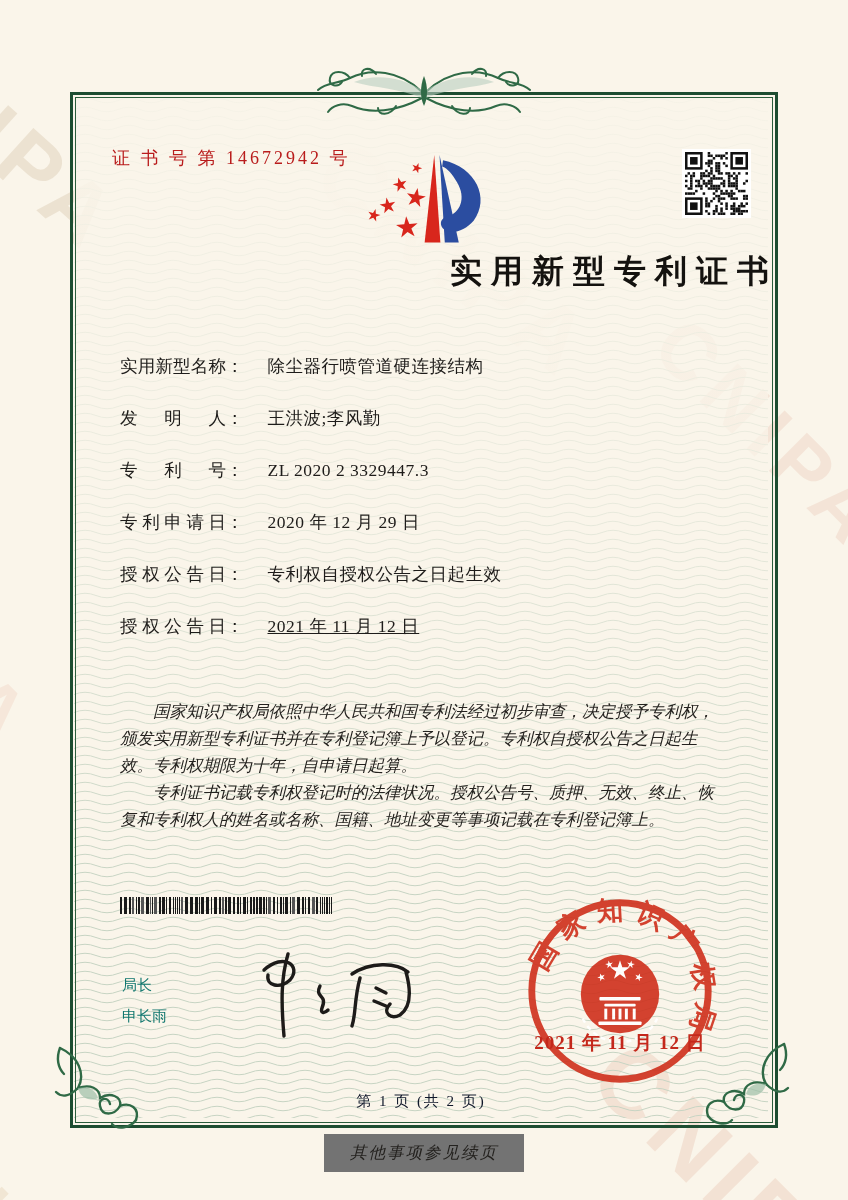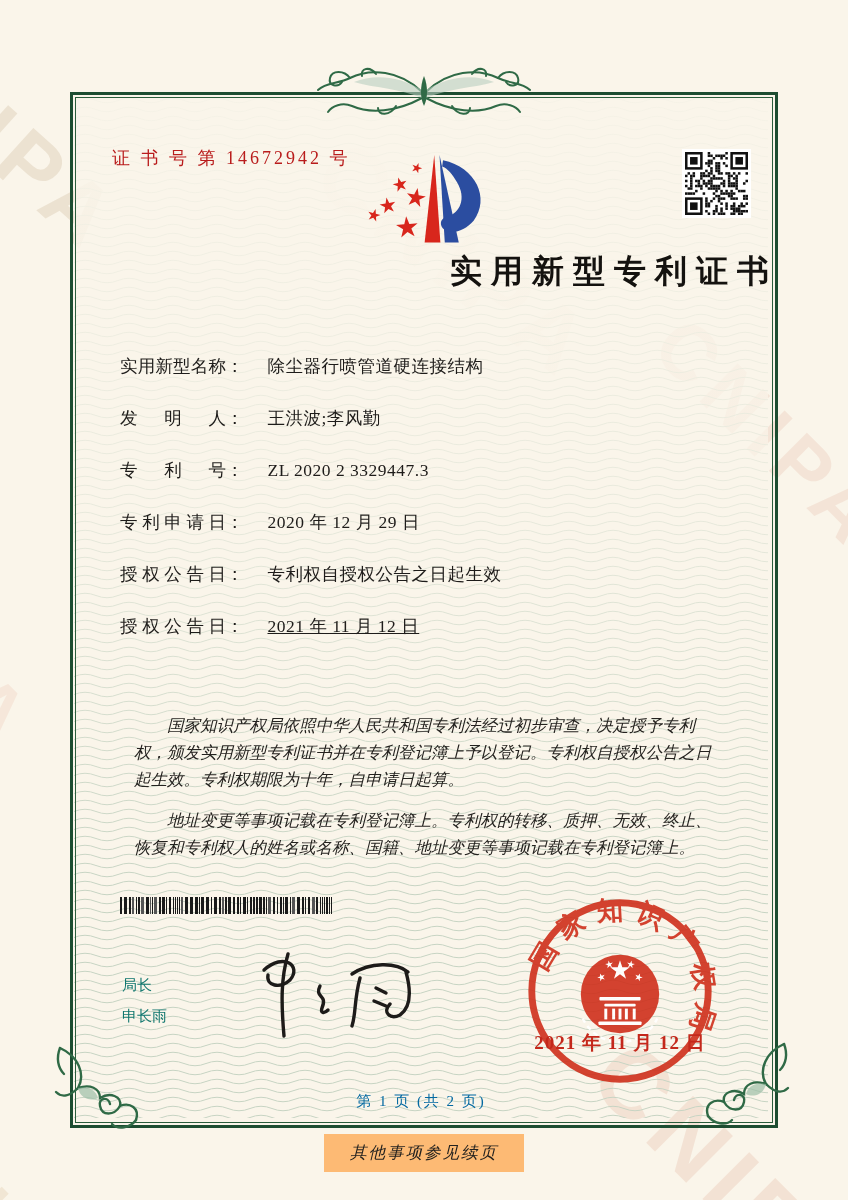--- a/index.html
+++ b/index.html
@@ -41,34 +41,34 @@
   .fields{position:absolute;left:120px;top:354px;width:600px;font-size:17.5px;}
   .frow{height:52px;white-space:nowrap;}
   .flabel{display:inline-block;width:106px;text-align:justify;text-align-last:justify;}
   .fcolon{display:inline-block;margin-right:8px;}
   .fvalue{letter-spacing:0.5px;padding-left:16px;}
   .grant-row{height:52px;white-space:nowrap;}
   .grant-no{position:absolute;left:335px;}
 
   .paras{position:absolute;left:120px;top:698px;width:610px;font-size:16.5px;line-height:27px;
          font-style:italic;color:#24221f;}
-  .paras p{margin:14px;text-indent:2em;}
+  .paras p{margin:0;text-indent:2em;}
 
   .barcode{position:absolute;left:120px;top:897px;width:216px;height:17px;}
   .director{position:absolute;left:122px;top:970px;font-size:15px;line-height:31px;color:#0f766e;}
   .signature{position:absolute;left:248px;top:944px;width:205px;height:100px;}
 
   .seal{position:absolute;left:522px;top:893px;width:196px;height:196px;mix-blend-mode:multiply;}
   .seal-date{position:absolute;left:512px;top:1030px;width:216px;text-align:center;z-index:6;
              font-size:19px;letter-spacing:1px;color:#c4281b;font-weight:bold;}
 
   .page-num{position:absolute;left:70px;top:1092px;width:702px;text-align:center;
-            font-size:15px;letter-spacing:2px;color:#0369a1;}
+            font-size:15px;letter-spacing:2px;color:#0f172a;}
   .note{position:absolute;left:0;top:1134px;width:848px;text-align:center;}
-  .note span{display:inline-block;background:#fdba74;padding:8px 26px;font-size:16.5px;
+  .note span{display:inline-block;background:#737373;padding:8px 26px;font-size:16.5px;
              font-style:italic;letter-spacing:2px;color:#24221f;}
 </style>
 </head>
 <body>
 
 <div class="page">
 
   <svg width="0" height="0" style="position:absolute" aria-hidden="true">
     <defs>
       <polygon id="star" points="0,-10 2.245,-3.09 9.511,-3.09 3.633,1.18 5.878,8.09 0,3.82 -5.878,8.09 -3.633,1.18 -9.511,-3.09 -2.245,-3.09"></polygon>
@@ -381,21 +381,21 @@
       </div>
       <div class="grant-row" style="position:relative;text-decoration:underline;">
         <span>
           <span class="flabel">授权公告日</span><span class="fcolon">：</span><span class="fvalue">2021 年 11 月 12 日</span>
         </span>
       </div>
     </div>
 
     <div class="paras">
       <p>国家知识产权局依照中华人民共和国专利法经过初步审查，决定授予专利权，颁发实用新型专利证书并在专利登记簿上予以登记。专利权自授权公告之日起生效。专利权期限为十年，自申请日起算。</p>
-      <p>地址变更等事项记载在专利登记簿上。专利权的转移、质押、无效、终止、恢复和专利权人的姓名或名称、国籍、地址变更等事项记载在专利登记簿上。</p>
+      <p>专利证书记载专利权登记时的法律状况。授权公告号、质押、无效、终止、恢复和专利权人的姓名或名称、国籍、地址变更等事项记载在专利登记簿上。</p>
     </div>
 
     <svg class="barcode" id="barcode" viewBox="0 0 216 17" preserveAspectRatio="none">
         <rect x="0" y="0" width="2" height="17" fill="#1a1a1a"></rect>
         <rect x="4" y="0" width="3" height="17" fill="#1a1a1a"></rect>
         <rect x="9" y="0" width="2" height="17" fill="#1a1a1a"></rect>
         <rect x="12" y="0" width="2" height="17" fill="#555"></rect>
         <rect x="16" y="0" width="1" height="17" fill="#1a1a1a"></rect>
         <rect x="18" y="0" width="2" height="17" fill="#1a1a1a"></rect>
         <rect x="21" y="0" width="3" height="17" fill="#555"></rect>

